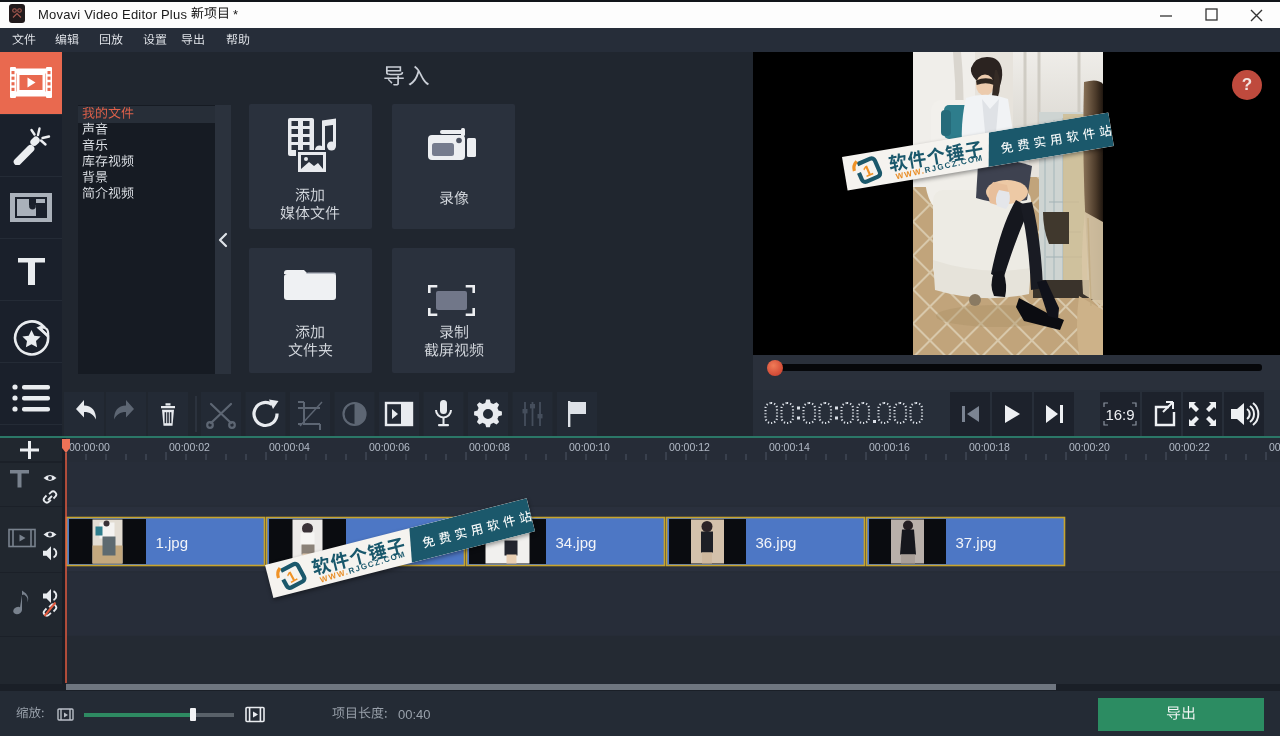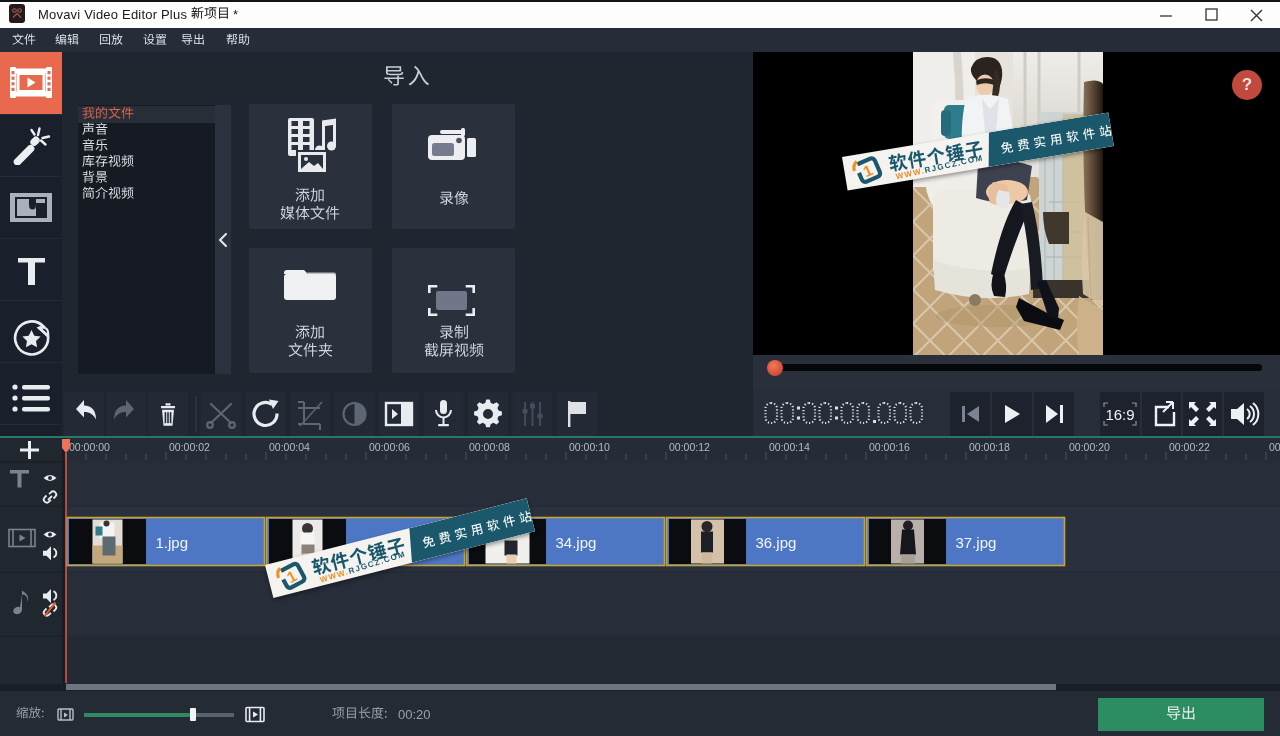--- a/index.html
+++ b/index.html
@@ -608,17 +608,17 @@
         <path d="M196 5.5 l5 3 -5 3 z" fill="#e8ebef" stroke="none"></path>
       </g>
 </svg>
 
 <div class="abs" style="left:84px;top:712.5px;width:108px;height:4px;background:#2e8a62"></div>
 <div class="abs" style="left:192px;top:712.5px;width:42px;height:4px;background:#596169"></div>
 <div class="abs" style="left:189.5px;top:708px;width:6px;height:13px;background:#f2f3f5;border-radius:1px"></div>
 <svg class="ck" style="left:332.0px;top:705.9px" width="56" height="16">
       <path fill="#99a1ab" transform="translate(0,11.7) scale(0.0130,-0.0130)" d="M618 500V289C618 184 591 56 319 -19C335 -34 357 -61 366 -77C649 12 693 158 693 289V500ZM689 91C766 41 864 -31 911 -79L961 -26C913 21 813 90 736 138ZM29 184 48 106C140 137 262 179 379 219L369 284L247 247V650H363V722H46V650H172V225ZM417 624V153H490V556H816V155H891V624H655C670 655 686 692 702 728H957V796H381V728H613C603 694 591 656 578 624ZM1233 470H1759V305H1233ZM1233 542V704H1759V542ZM1233 233H1759V67H1233ZM1158 778V-74H1233V-6H1759V-74H1837V778ZM2769 818C2682 714 2536 619 2395 561C2414 547 2444 517 2458 500C2593 567 2745 671 2844 786ZM2056 449V374H2248V55C2248 15 2225 0 2207 -7C2219 -23 2233 -56 2238 -74C2262 -59 2300 -47 2574 27C2570 43 2567 75 2567 97L2326 38V374H2483C2564 167 2706 19 2914 -51C2925 -28 2949 3 2967 20C2775 75 2635 202 2561 374H2944V449H2326V835H2248V449ZM3386 644V557H3225V495H3386V329H3775V495H3937V557H3775V644H3701V557H3458V644ZM3701 495V389H3458V495ZM3757 203C3713 151 3651 110 3579 78C3508 111 3450 153 3408 203ZM3239 265V203H3369L3335 189C3376 133 3431 86 3497 47C3403 17 3298 -1 3192 -10C3203 -27 3217 -56 3222 -74C3347 -60 3469 -35 3576 7C3675 -37 3792 -65 3918 -80C3927 -61 3946 -31 3962 -15C3852 -5 3749 15 3660 46C3748 93 3821 157 3867 243L3820 268L3807 265ZM3473 827C3487 801 3502 769 3513 741H3126V468C3126 319 3119 105 3037 -46C3056 -52 3089 -68 3104 -80C3188 78 3201 309 3201 469V670H3948V741H3598C3586 773 3566 813 3548 845ZM4139 390C4175 390 4205 418 4205 460C4205 501 4175 530 4139 530C4102 530 4073 501 4073 460C4073 418 4102 390 4139 390ZM4139 -13C4175 -13 4205 15 4205 56C4205 98 4175 126 4139 126C4102 126 4073 98 4073 56C4073 15 4102 -13 4139 -13Z"></path>
     </svg>
-<div class="abs" style="left:398px;top:707px;font-size:13px;color:#99a1ab">00:20</div>
+<div class="abs" style="left:398px;top:707px;font-size:13px;color:#99a1ab">00:40</div>
 <div class="abs" style="left:1098px;top:698px;width:166px;height:33px;background:#2c8c62"></div>
 <svg class="ck" style="left:1166.0px;top:705.2px" width="30" height="19">
       <path fill="#f4f6f5" transform="translate(0,13.5) scale(0.0150,-0.0150)" d="M211 182C274 130 345 53 374 1L430 51C399 100 331 170 270 221H648V11C648 -4 642 -9 622 -10C603 -10 531 -11 457 -9C468 -28 480 -56 484 -76C580 -76 641 -76 677 -65C713 -55 725 -35 725 9V221H944V291H725V369H648V291H62V221H256ZM135 770V508C135 414 185 394 350 394C387 394 709 394 749 394C875 394 908 418 921 521C898 524 868 533 848 544C840 470 826 456 744 456C674 456 397 456 344 456C233 456 213 467 213 509V562H826V800H135ZM213 734H752V629H213ZM1104 341V-21H1814V-78H1895V341H1814V54H1539V404H1855V750H1774V477H1539V839H1457V477H1228V749H1150V404H1457V54H1187V341Z"></path>
     </svg>
 </div>
 </body></html>

